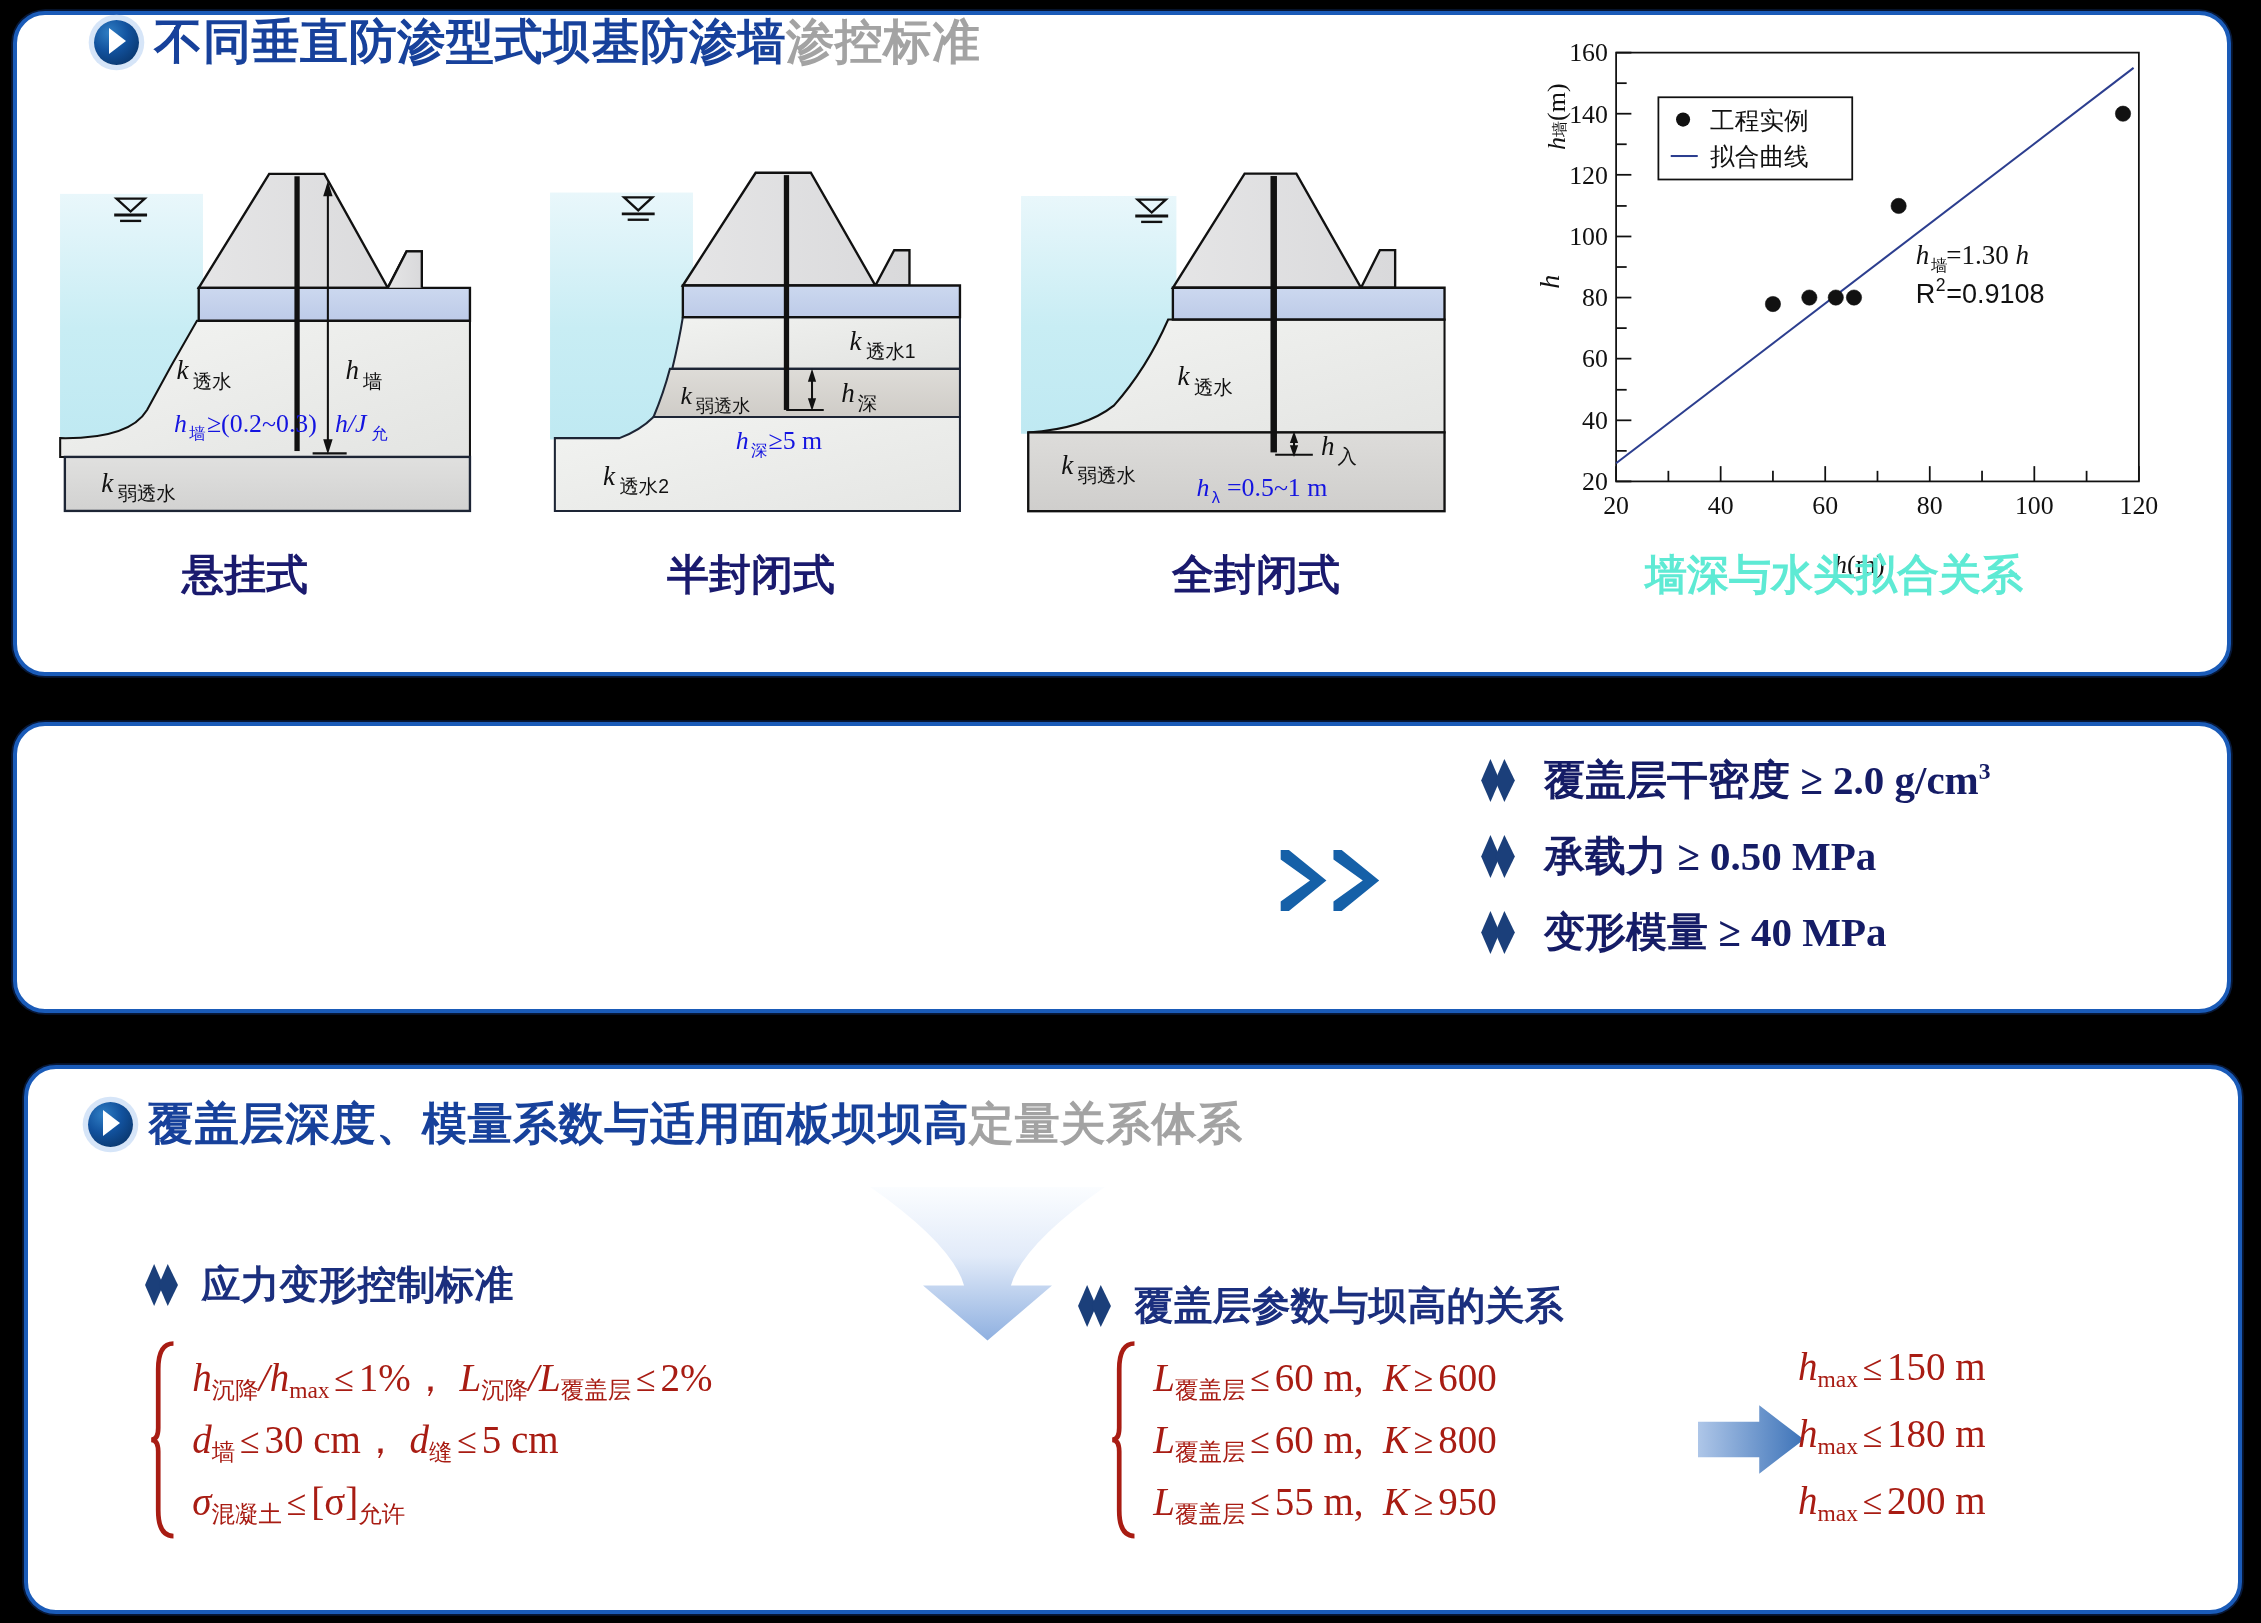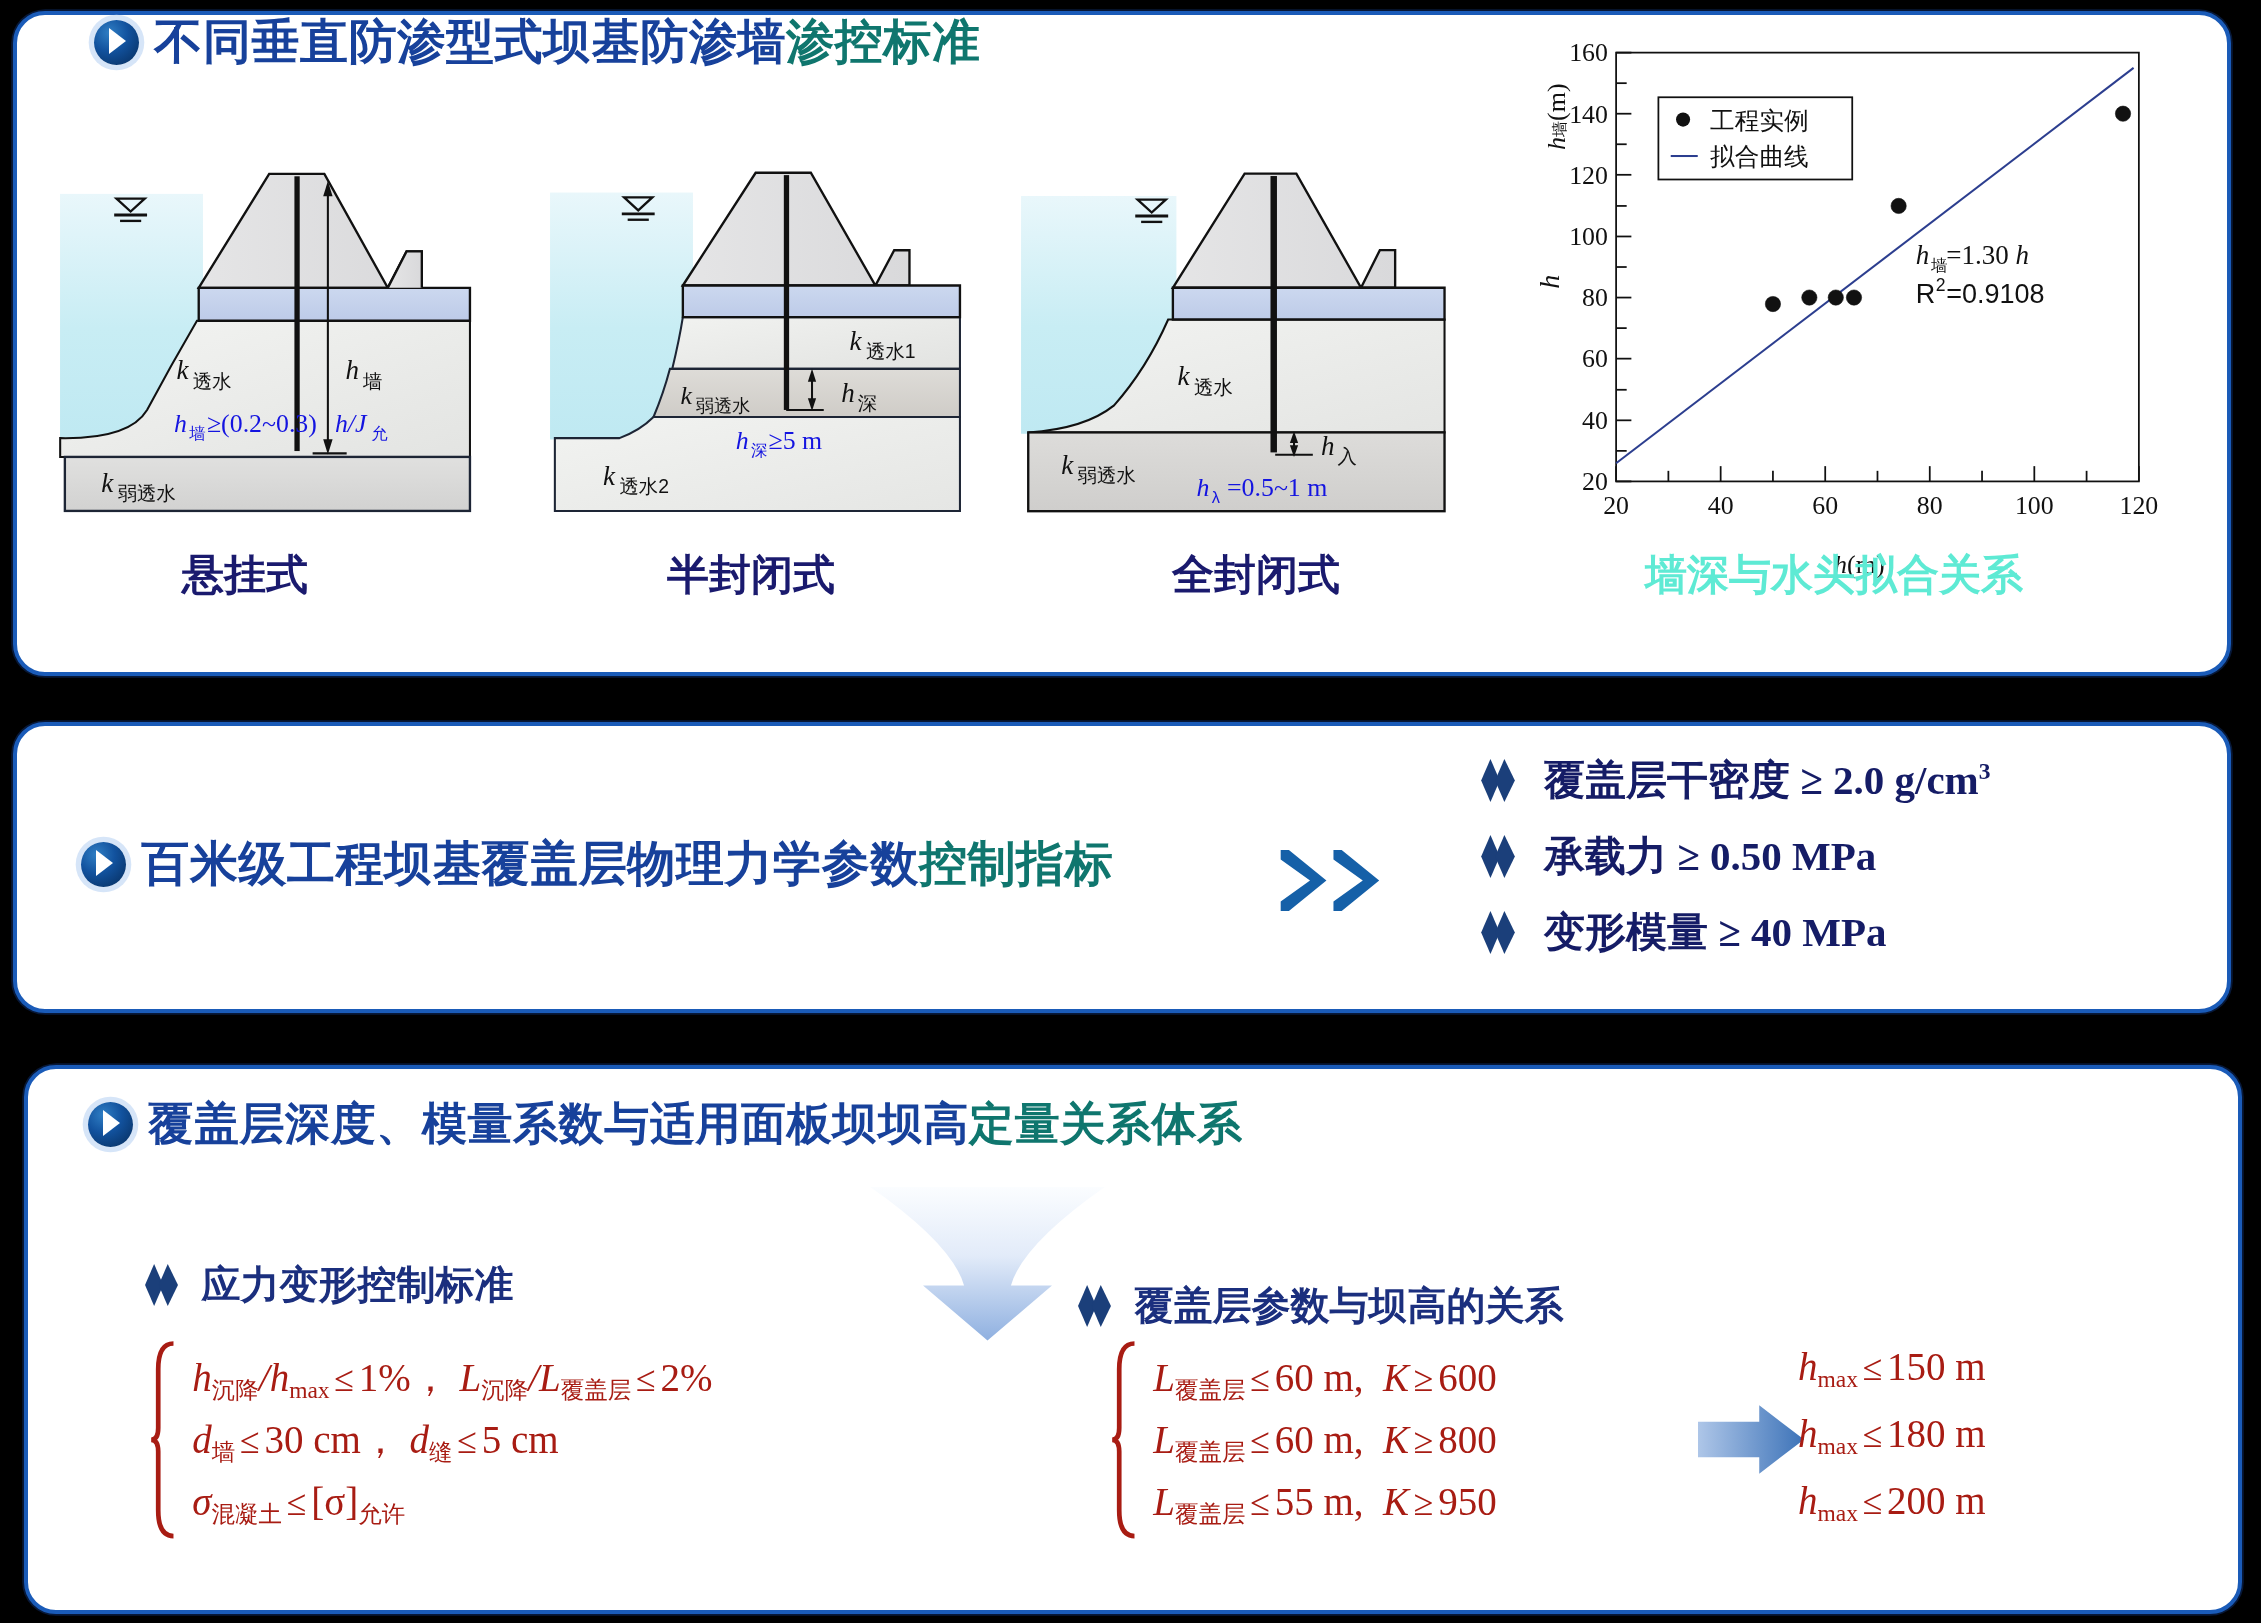--- a/index.html
+++ b/index.html
@@ -15,21 +15,21 @@
 
   
   .heading{position:absolute;display:flex;align-items:center;white-space:nowrap;}
   .bullet-circle{width:45px;height:45px;border-radius:50%;flex:0 0 auto;margin-right:15.3px;
     background:radial-gradient(circle at 34% 28%,#2f7ec4 0%,#12529e 42%,#0b3c77 75%,#0a2f5e 100%);
     box-shadow:0 0 0 5.3px rgba(200,220,245,.75);position:relative;}
   .bullet-circle::after{content:"";position:absolute;left:15.3px;top:8.8px;width:0;height:0;
     border-left:17.6px solid #fff;border-top:13.5px solid transparent;border-bottom:13.5px solid transparent;}
   .h-blue{color:#17419B;font-size:48px;font-weight:700;letter-spacing:0.6px;
           font-family:"Liberation Serif",serif;}
-  .h-red{color:#0f766e;font-size:48px;font-weight:700;letter-spacing:0.6px;
+  .h-red{color:#a3a3a3;font-size:48px;font-weight:700;letter-spacing:0.6px;
          font-family:"Liberation Serif",serif;}
 
   #h1{left:94px;top:10px;}
   #h2{left:81px;top:832px;}
   #h3{left:88px;top:1094px;}
   #h3 .h-blue,#h3 .h-red{font-size:45px;}
 
   
   .dam{position:absolute;top:163px;width:418px;height:353px;}
   #dam1{left:59px;}
@@ -370,25 +370,20 @@
     <div style="position:absolute;left:306px;top:515px;font-family:'Liberation Serif',serif;font-size:26px;color:#111;"><i>h</i>(m)</div>
   </div>
 
   <div class="caption" id="cap1">悬挂式</div>
   <div class="caption" id="cap2">半封闭式</div>
   <div class="caption" id="cap3">全封闭式</div>
   <div class="caption" id="cap4">墙深与水头拟合关系</div>
 
   <div class="panel" id="panel2"></div>
 
-  <div class="heading" id="h2">
-    <span class="bullet-circle"></span>
-    <span class="h-blue">百米级工程坝基覆盖层物理力学参数</span>
-    <span class="h-red">控制指标</span>
-  </div>
 
   <svg class="dchev" viewBox="0 0 220 120" xmlns="http://www.w3.org/2000/svg">
     <polygon points="8,8 22,8 86,60 22,112 8,112 8,96 58,60 8,24" fill="#1560A8"></polygon>
     <polygon points="98,8 112,8 176,60 112,112 98,112 98,96 148,60 98,24" fill="#1560A8"></polygon>
   </svg>
 
   <div class="ind-list">
     <div class="ind-row">
       <svg class="dia" viewBox="0 0 58 74">
         <polygon points="16,0 32,37 16,74 0,37" fill="#1B3F7A"></polygon>

